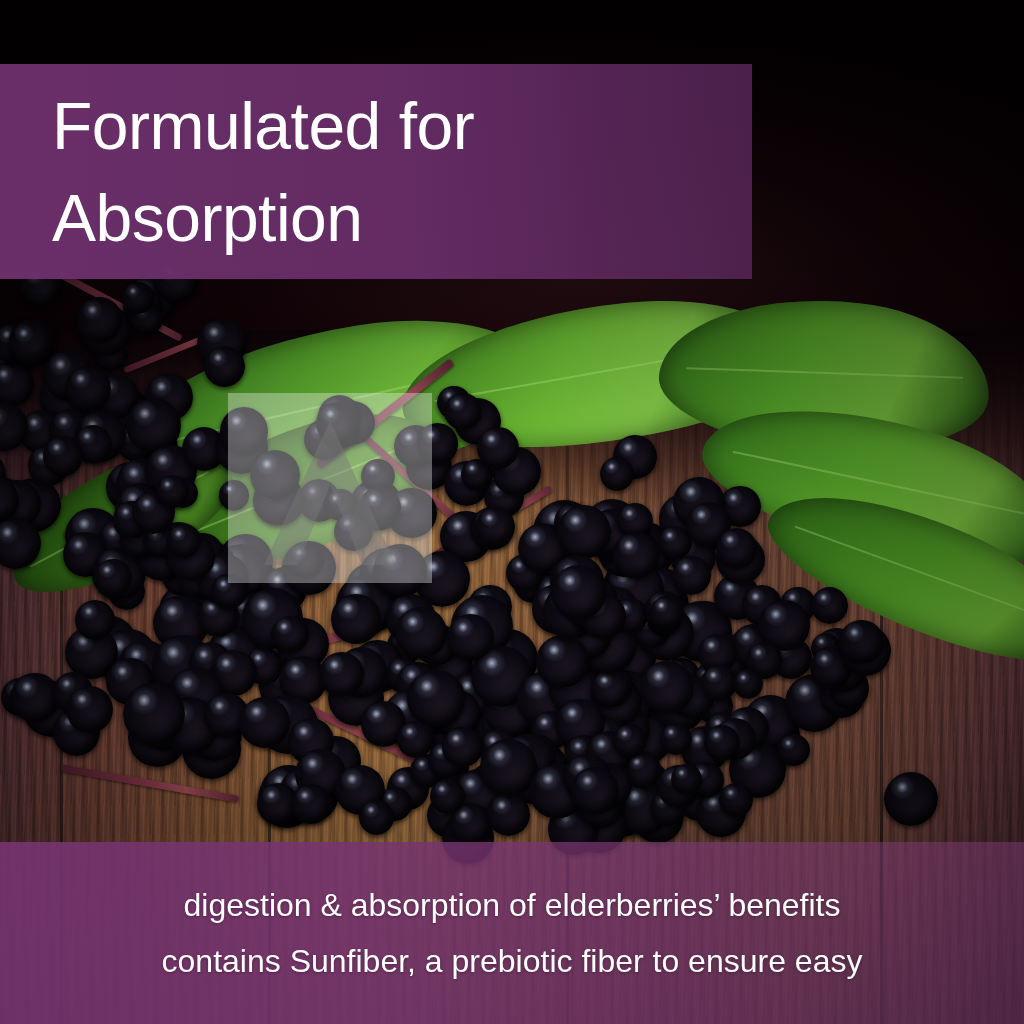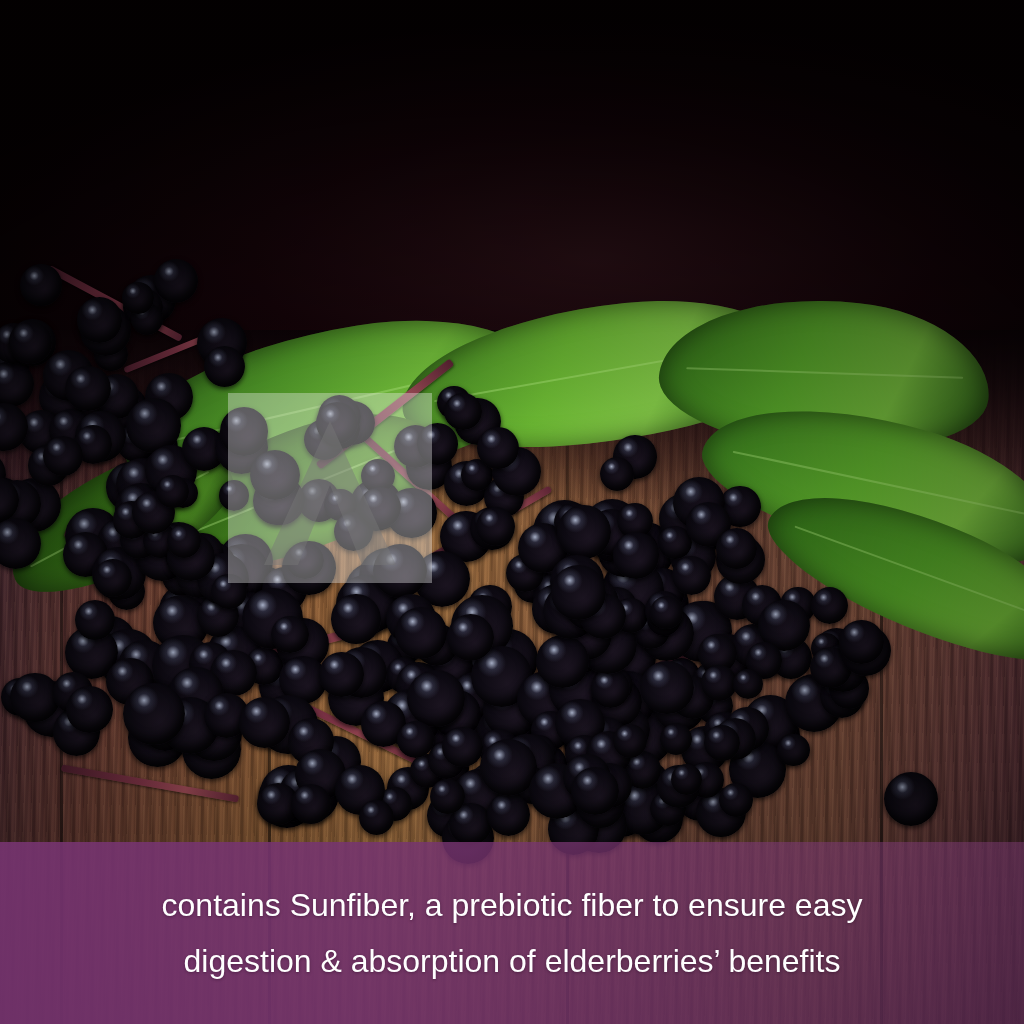--- a/index.html
+++ b/index.html
@@ -611,19 +611,23 @@
   </div>
 
   <div class="watermark">
     <div class="wm-logo">
       <svg width="204" height="190" viewBox="0 0 204 190" aria-hidden="true">
         <polygon points="102,28 168,172 134,172 102,92 70,172 36,172" fill="rgba(120,120,120,0.45)"></polygon>
       </svg>
     </div>
   </div>
 
+  <div class="title-banner">
+    <div class="title-line">Formulated for</div>
+    <div class="title-line">Absorption</div>
+  </div>
 
   <div class="caption-overlay">
+    <div class="caption-line">digestion &amp; absorption of elderberries’ benefits</div>
     <div class="caption-line">contains Sunfiber, a prebiotic fiber to ensure easy</div>
-    <div class="caption-line">digestion &amp; absorption of elderberries’ benefits</div>
   </div>
 
 </div>
 
 </body></html>

